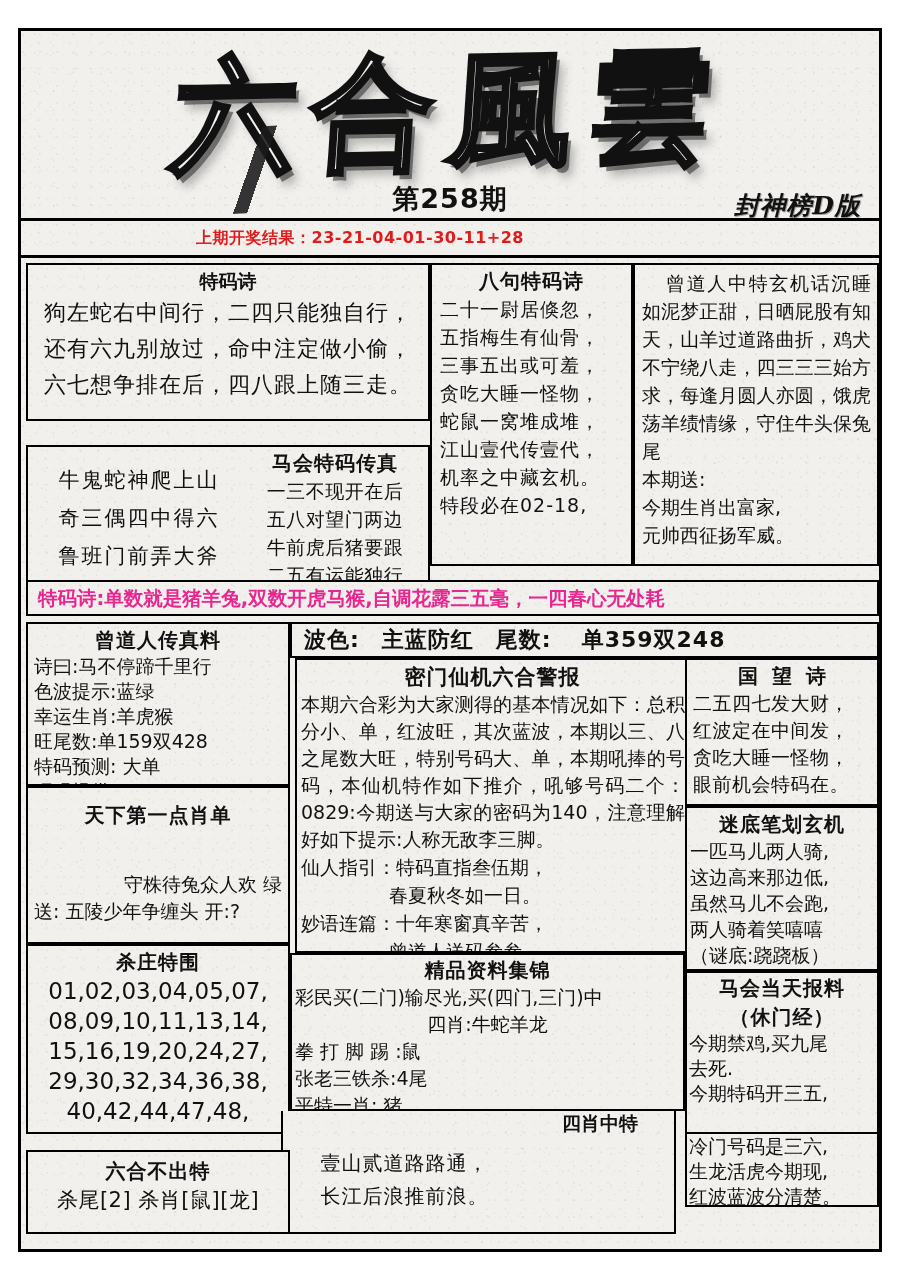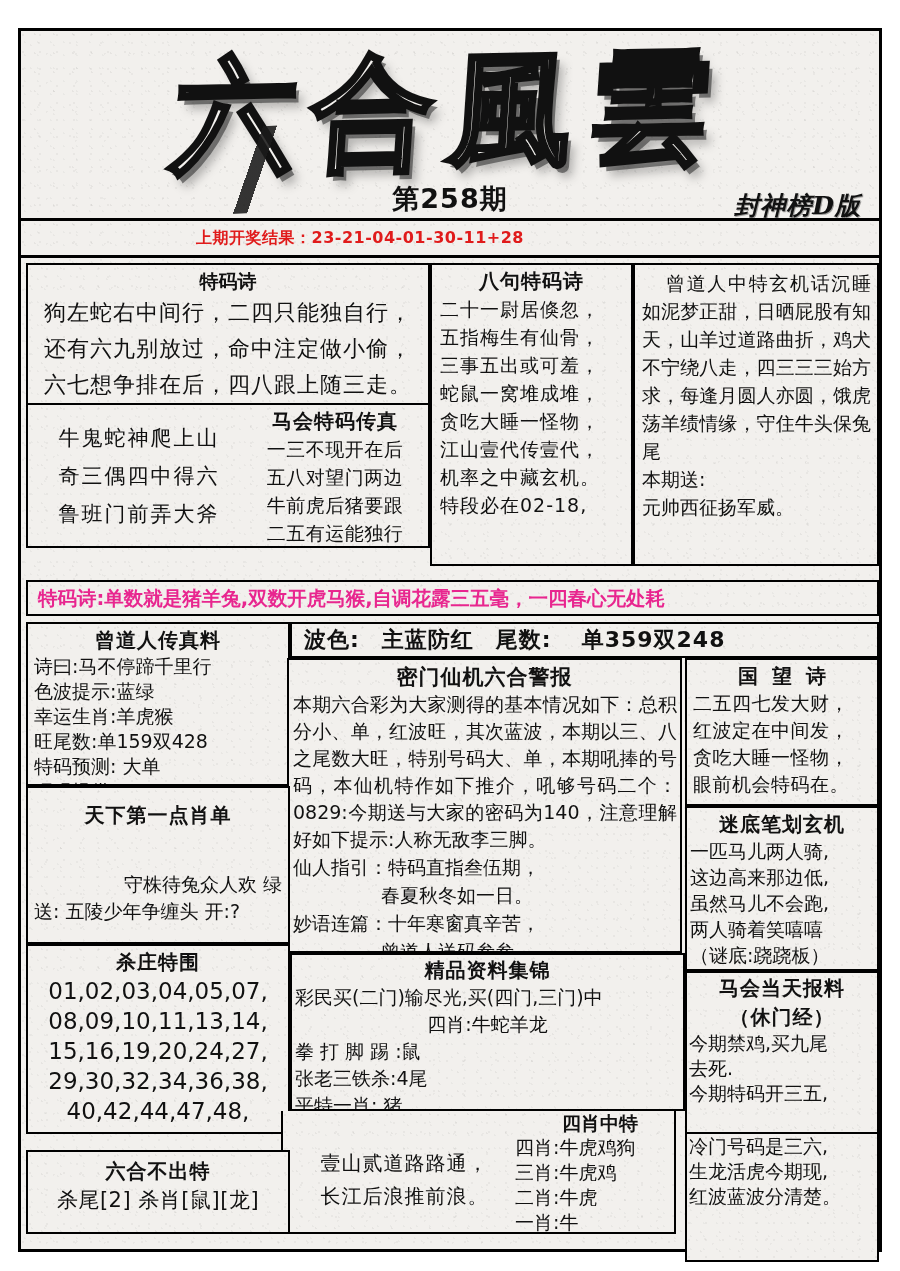--- a/index.html
+++ b/index.html
@@ -147,21 +147,21 @@
     color: #111;
     white-space: nowrap;
   }
 
   
   #secA { left: 26px; top: 263px; width: 404px; height: 158px; }
   #secA .hd { font-size: 19px; margin-top: 4px; }
   #secA .ln { font-size: 22px; text-align: center; line-height: 36px; letter-spacing: 1px; }
 
   
-  #secB { left: 26px; top: 403px; width: 404px; height: 145px; }
+  #secB { left: 26px; top: 445px; width: 404px; height: 145px; }
   #secB .colL {
     position: absolute; left: 8px; top: 14px; width: 206px;
   }
   #secB .colL .ln { font-size: 21px; line-height: 38px; letter-spacing: 2px; text-align: center; }
   #secB .colR {
     position: absolute; left: 214px; top: 2px; width: 186px;
   }
   #secB .colR .hd { font-size: 20px; line-height: 28px; letter-spacing: 1px; }
   #secB .colR .ln { font-size: 19px; line-height: 28px; letter-spacing: 0.5px; text-align: center; }
 
@@ -211,21 +211,21 @@
   #secF { left: 290px; top: 622px; width: 589px; height: 36px; }
   #secF .row {
     display: flex; align-items: center; height: 100%;
     font-family: "DejaVu Sans", sans-serif; font-weight: bold;
     font-size: 22px; color: #111; padding-left: 12px; letter-spacing: 1px;
   }
   #secF .sp1 { width: 22px; display:inline-block; }
   #secF .sp2 { width: 30px; display:inline-block; }
 
   
-  #secG { left: 287px; top: 658px; width: 395px; height: 295px; }
+  #secG { left: 295px; top: 658px; width: 395px; height: 295px; }
   #secG .hd { font-size: 21px; margin-top: 3px; letter-spacing: 1px; }
   #secG .body {
     font-family: "DejaVu Sans", sans-serif;
     font-size: 19px; line-height: 27px; color: #111;
     padding: 0 3px 0 4px; text-align: justify; text-justify: inter-character;
   }
   #secG .ln { font-size: 19px; line-height: 28px; padding-left: 4px; }
   #secG .ln.ind { padding-left: 92px; }
 
   
@@ -276,21 +276,21 @@
     position: absolute; left: 232px; top: 24px; width: 160px;
   }
   #secN .right .ln { font-size: 19px; line-height: 25px; }
 
   
   #secO { left: 26px; top: 1150px; width: 264px; height: 84px; }
   #secO .hd { font-size: 20px; margin-top: 6px; letter-spacing: 1px; }
   #secO .ln { font-size: 21px; line-height: 30px; text-align: center; letter-spacing: 0.5px; }
 
   
-  #secP { left: 685px; top: 1134px; width: 194px; height: 128px; border-top: none; }
+  #secP { left: 685px; top: 1134px; width: 194px; height: 73px; border-top: none; }
   #secP .ln { font-size: 19px; line-height: 25px; padding-left: 2px; }
 </style>
 </head>
 <body>
 
 <div id="page" class="paper">
 
   <div id="outer" class="paper"></div>
 
   <div id="masthead" class="paper">
@@ -324,30 +324,31 @@
       <div class="ln">牛前虎后猪要跟</div>
       <div class="ln">二五有运能独行</div>
     </div>
   </div>
 
   <div id="secC" class="cell paper">
     <div class="hd">八句特码诗</div>
     <div class="ln">二十一尉居倏忽，</div>
     <div class="ln">五指梅生有仙骨，</div>
     <div class="ln">三事五出或可羞，</div>
+    <div class="ln">贪吃大睡一怪物，</div>
     <div class="ln">蛇鼠一窝堆成堆，</div>
-    <div class="ln">贪吃大睡一怪物，</div>
     <div class="ln">江山壹代传壹代，</div>
     <div class="ln">机率之中藏玄机。</div>
     <div class="ln">特段必在02-18,</div>
   </div>
 
   <div id="secD" class="cell paper">
     <div class="body"><span>曾道人中特玄机话</span><span>沉睡如泥梦正甜，日晒屁股有知天，山羊过道路曲折，鸡犬不宁绕八走，四三三三始方求，每逢月圆人亦圆，饿虎荡羊绩情缘，守住牛头保兔尾</span></div>
     <div class="ln">本期送:</div>
+    <div class="ln">今期生肖出富家,</div>
     <div class="ln">元帅西征扬军威。</div>
   </div>
 
   <div id="pink" class="paper">
     <span class="txt">特码诗:单数就是猪羊兔,双数开虎马猴,自调花露三五毫，一四春心无处耗</span>
   </div>
 
   <div id="secE" class="cell paper">
     <div class="hd">曾道人传真料</div>
     <div class="ln">诗曰:马不停蹄千里行</div>
@@ -433,26 +434,20 @@
     <div class="ln">生龙活虎今期现,</div>
     <div class="ln">红波蓝波分清楚。</div>
   </div>
 
   <div id="secN" class="cell paper">
     <div class="hd">四肖中特</div>
     <div class="left">
       <div class="ln">壹山贰道路路通，</div>
       <div class="ln">长江后浪推前浪。</div>
     </div>
-    <div class="right">
-      <div class="ln">四肖:牛虎鸡狗</div>
-      <div class="ln">三肖:牛虎鸡</div>
-      <div class="ln">二肖:牛虎</div>
-      <div class="ln">一肖:牛</div>
-    </div>
   </div>
 
   <div id="secO" class="cell paper">
     <div class="hd">六合不出特</div>
     <div class="ln">杀尾[2]  杀肖[鼠][龙]</div>
   </div>
 
 </div>
 
 </body></html>

